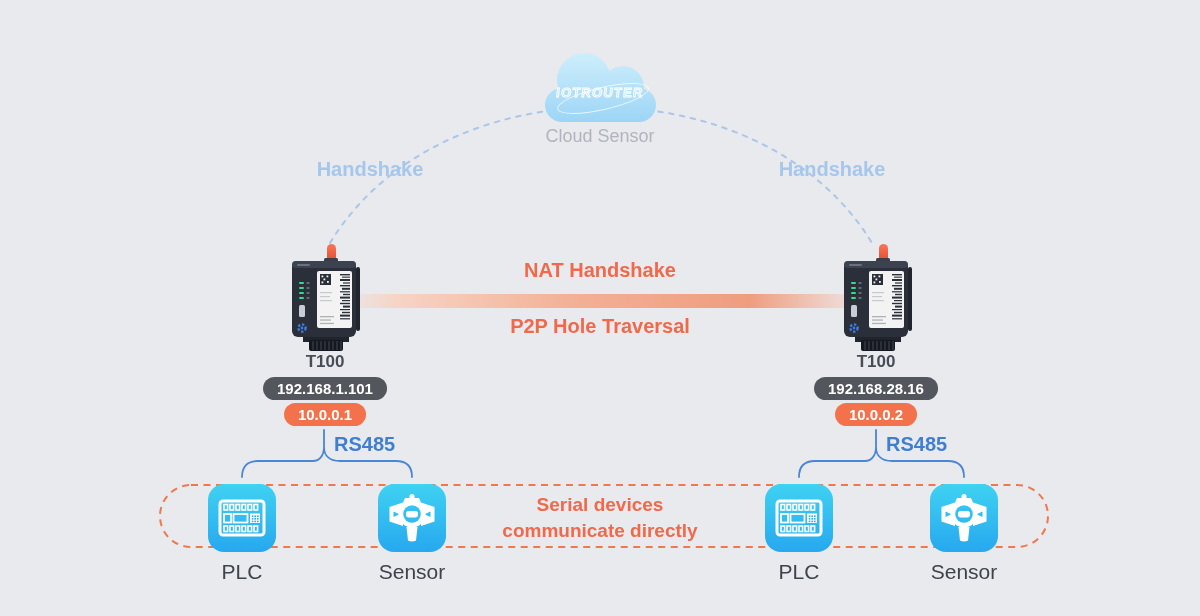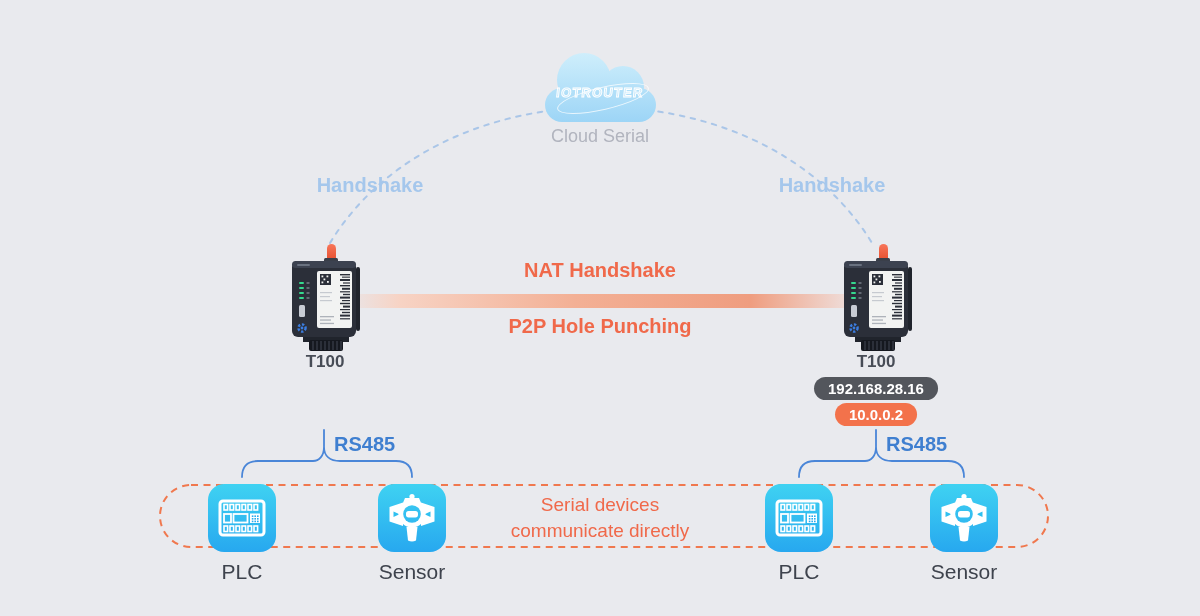--- a/index.html
+++ b/index.html
@@ -9,29 +9,29 @@
   svg{display:block;}
   #scene{position:absolute;left:0;top:0;z-index:1;}
   .band{position:absolute;left:350px;top:294px;width:500px;height:14px;z-index:2;
     background:linear-gradient(90deg,rgba(243,180,158,0.10) 0%,#f7d3c4 10%,#f3b095 45%,#ef9d7f 80%,rgba(246,208,196,0.45) 100%);}
   .device{position:absolute;top:242px;width:76px;height:112px;z-index:3;}
   .logo-text{left:538px;top:85px;width:124px;font-size:13px;font-weight:bold;letter-spacing:1.2px;
     color:rgba(255,255,255,0.28);-webkit-text-stroke:0.9px #ffffff;transform:skewX(-6deg);z-index:4;}
   .logo-orbit{left:556px;top:87px;width:92px;height:21px;border:1.5px solid rgba(255,255,255,0.75);
     border-radius:50%;transform:rotate(-13deg);z-index:4;}
   .cloud-label{left:510px;top:126px;width:180px;font-size:18px;color:var(--muted_gray,#b1b4be);z-index:4;}
-  .handshake{width:160px;top:174px;font-size:20px;font-weight:bold;color:var(--handshake_blue,#a5c7ec);z-index:4;}
+  .handshake{width:160px;top:158px;font-size:20px;font-weight:bold;color:var(--handshake_blue,#a5c7ec);z-index:4;}
   .orange-t{font-size:20px;font-weight:bold;color:var(--accent_orange,#f0694a);z-index:4;}
   .t100{width:120px;top:352px;font-size:17px;font-weight:700;color:var(--label_dark,#474c56);z-index:4;}
   .pill-stack{top:377px;transform:translateX(-50%);display:flex;flex-direction:column;align-items:center;gap:3px;z-index:4;}
   .pill{display:inline-block;padding:3px 14px;border-radius:13px;font-size:15px;font-weight:bold;color:#ffffff;white-space:nowrap;}
   .pill-gray{background:var(--pill_gray,#53565c);}
   .pill-orange{background:var(--pill_orange,#f3724b);}
   .rs485{top:433px;font-size:20px;font-weight:bold;color:var(--rs485_blue,#3f7fd0);z-index:4;}
-  .serial-text{left:450px;top:492px;width:300px;font-size:19px;font-weight:normal;line-height:26px;
+  .serial-text{left:450px;top:492px;width:300px;font-size:19px;font-weight:bold;line-height:26px;
     color:var(--accent_orange,#f0694a);z-index:4;}
   .tile{position:absolute;top:484px;width:68px;height:68px;z-index:3;}
   .periph-label{top:560px;width:120px;font-size:21px;font-weight:500;color:#3e434d;z-index:4;}
 </style>
 </head>
 <body>
 
 <div id="canvas">
 
   <svg width="0" height="0" style="position:absolute" aria-hidden="true">
@@ -180,40 +180,44 @@
     </g>
     <path d="M242,477 C242,466 248,461 258,461 L313,461 C319,461 324,456 324,447 L324,430 M324,447 C324,456 330,461 340,461 L396,461 C406,461 412,466 412,477" fill="none" stroke="#4a86d8" stroke-width="1.8" stroke-linecap="round"></path>
     <path d="M799,477 C799,466 805,461 815,461 L865,461 C871,461 876,456 876,447 L876,430 M876,447 C876,456 882,461 892,461 L948,461 C958,461 964,466 964,477" fill="none" stroke="#4a86d8" stroke-width="1.8" stroke-linecap="round"></path>
     <rect x="160" y="485" width="888" height="62" rx="31" fill="none" stroke="#f0784e" stroke-width="2" stroke-dasharray="7 5.5"></rect>
   </svg>
 
   <div class="band"></div>
 
   <div class="abs ctr logo-text">IOTROUTER</div>
   <div class="abs logo-orbit"></div>
-  <div class="abs ctr cloud-label">Cloud Serial</div>
+  <div class="abs ctr cloud-label">Cloud Sensor</div>
 
   <div class="abs ctr handshake" style="left:290px;">Handshake</div>
   <div class="abs ctr handshake" style="left:752px;">Handshake</div>
 
   <div class="device" style="left:287px;">
     <svg width="76" height="112">
         <use href="#t100"></use>
       </svg>
   </div>
   <div class="device" style="left:839px;">
     <svg width="76" height="112">
         <use href="#t100"></use>
       </svg>
   </div>
 
   <div class="abs ctr orange-t" style="left:450px;top:259px;width:300px;">NAT Handshake</div>
-  <div class="abs ctr orange-t" style="left:450px;top:315px;width:300px;">P2P Hole Punching</div>
+  <div class="abs ctr orange-t" style="left:450px;top:315px;width:300px;">P2P Hole Traversal</div>
 
   <div class="abs ctr t100" style="left:265px;">T100</div>
+  <div class="abs pill-stack" style="left:325px;">
+    <span class="pill pill-gray">192.168.1.101</span>
+    <span class="pill pill-orange">10.0.0.1</span>
+  </div>
   <div class="abs rs485" style="left:334px;">RS485</div>
 
   <div class="abs ctr t100" style="left:816px;">T100</div>
   <div class="abs pill-stack" style="left:876px;">
     <span class="pill pill-gray">192.168.28.16</span>
     <span class="pill pill-orange">10.0.0.2</span>
   </div>
   <div class="abs rs485" style="left:886px;">RS485</div>
 
   <div class="abs ctr serial-text">

